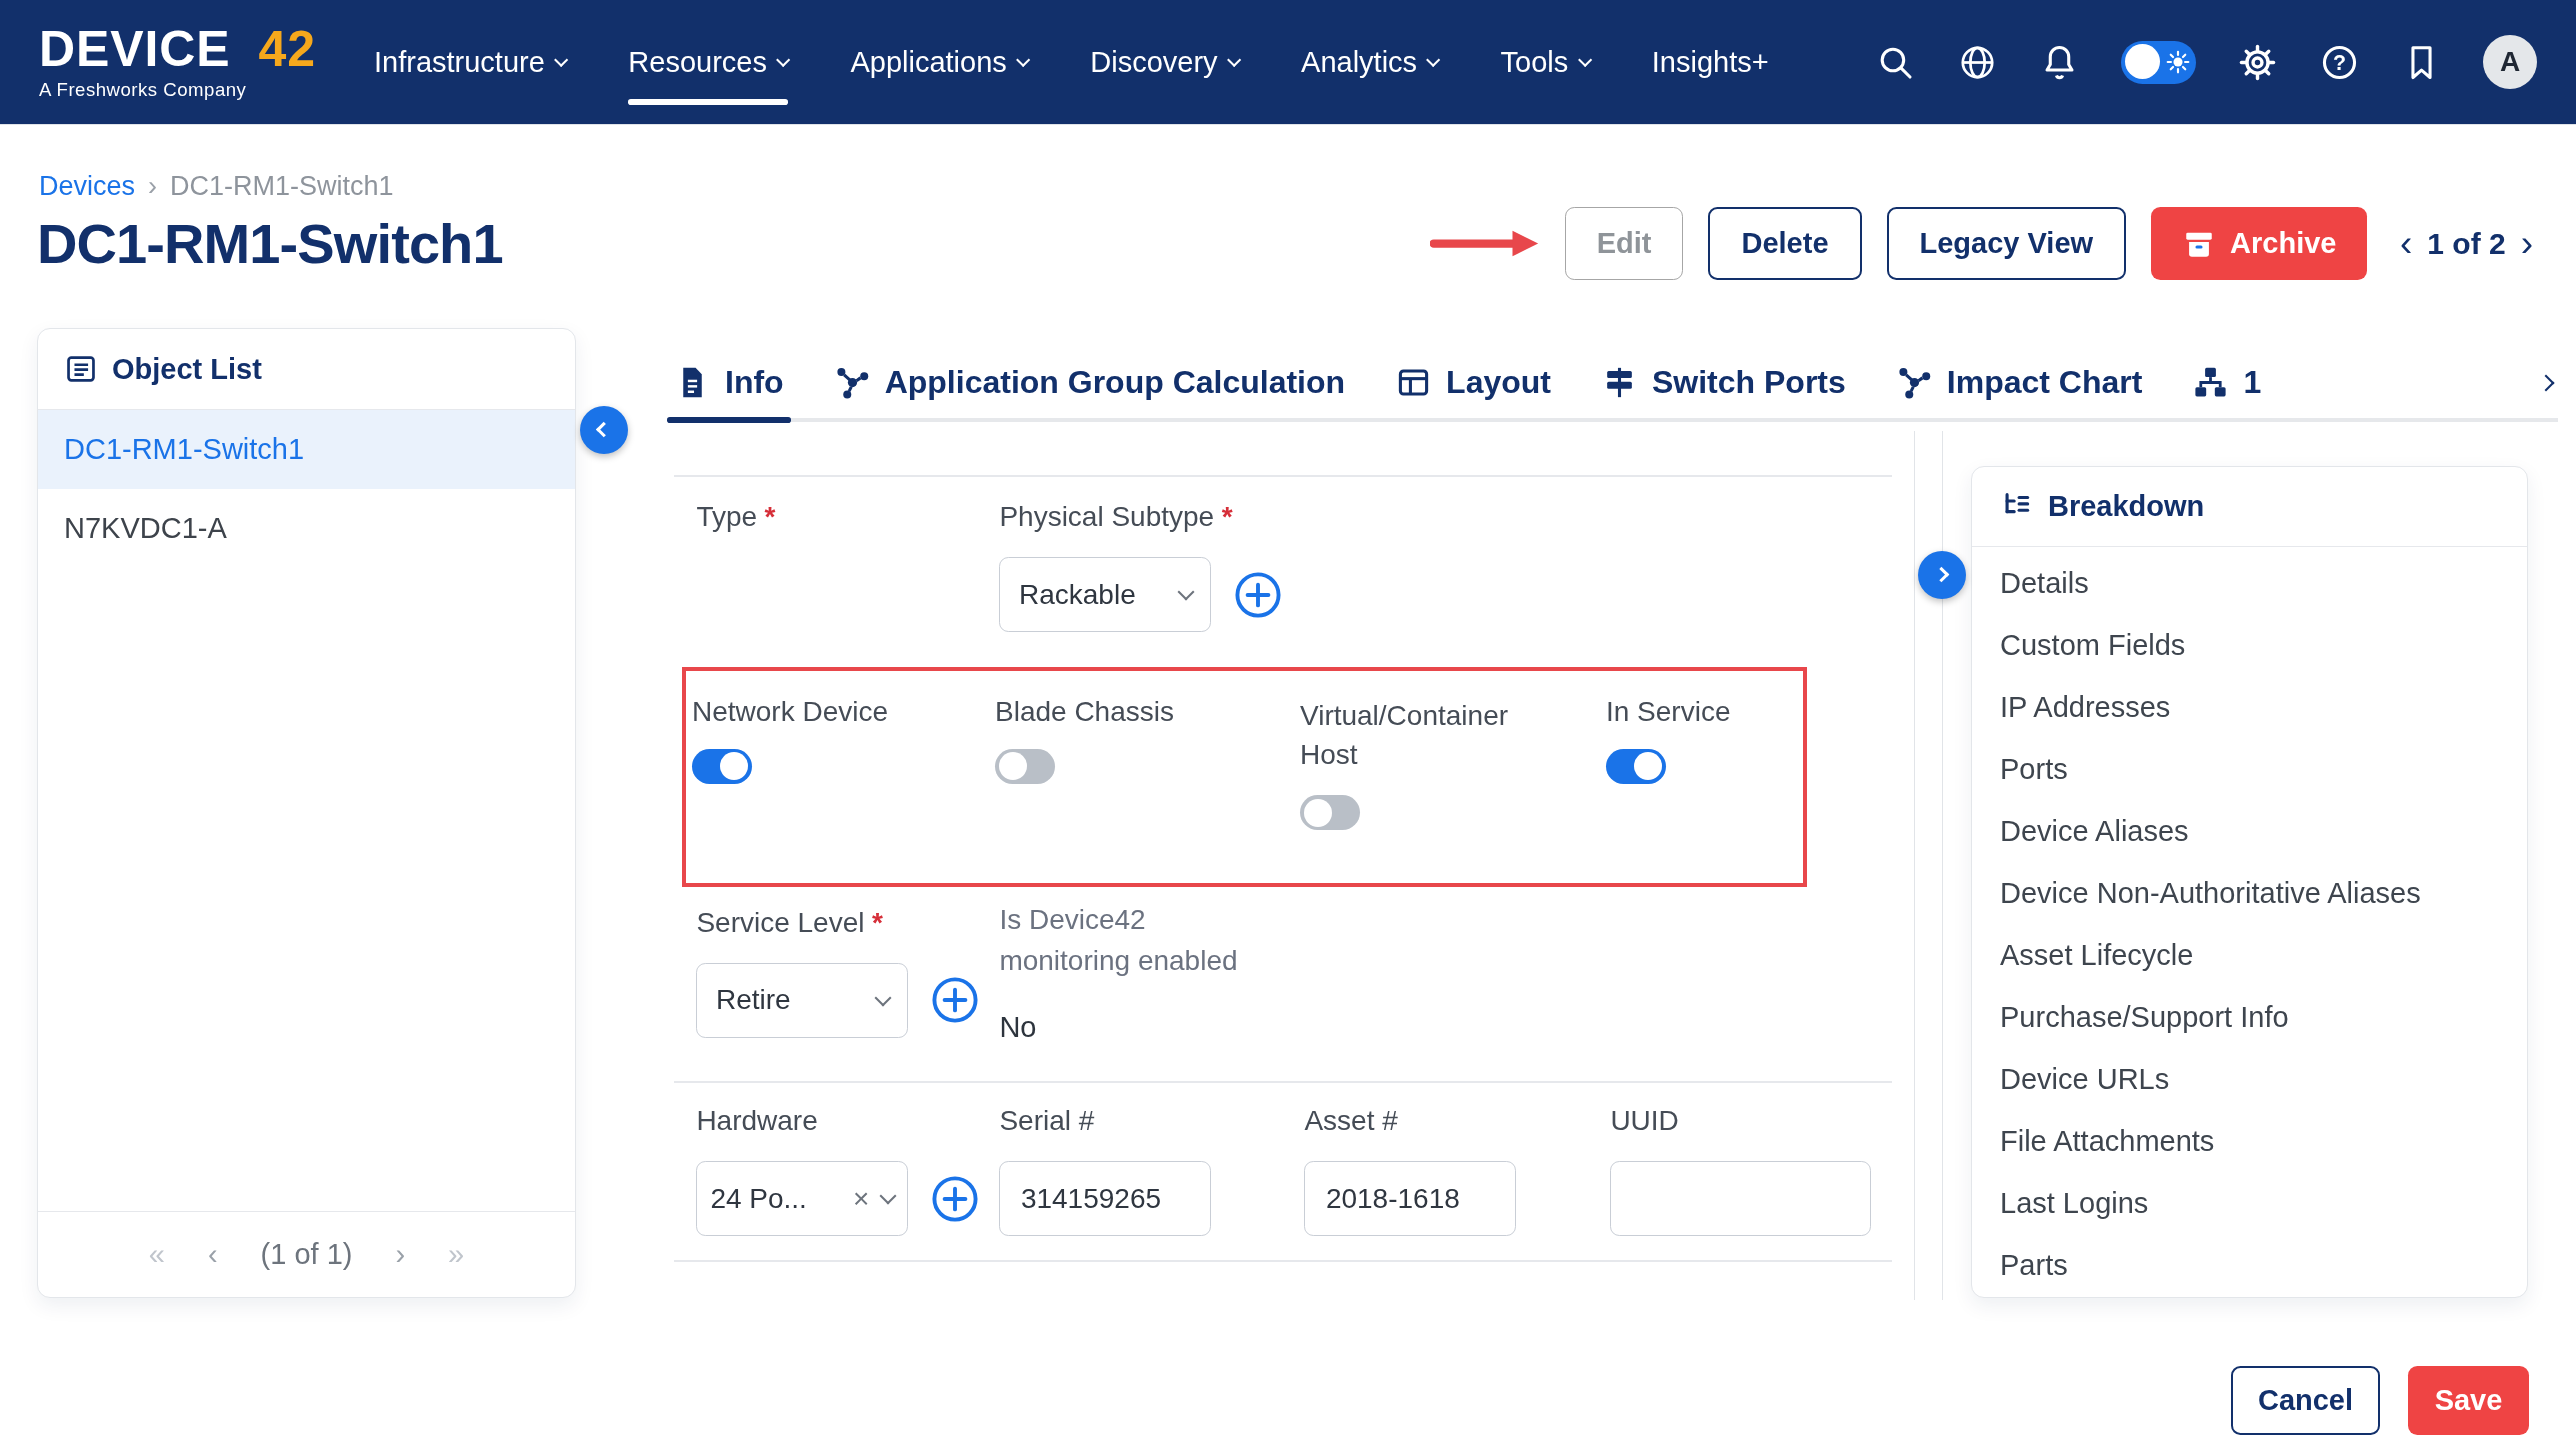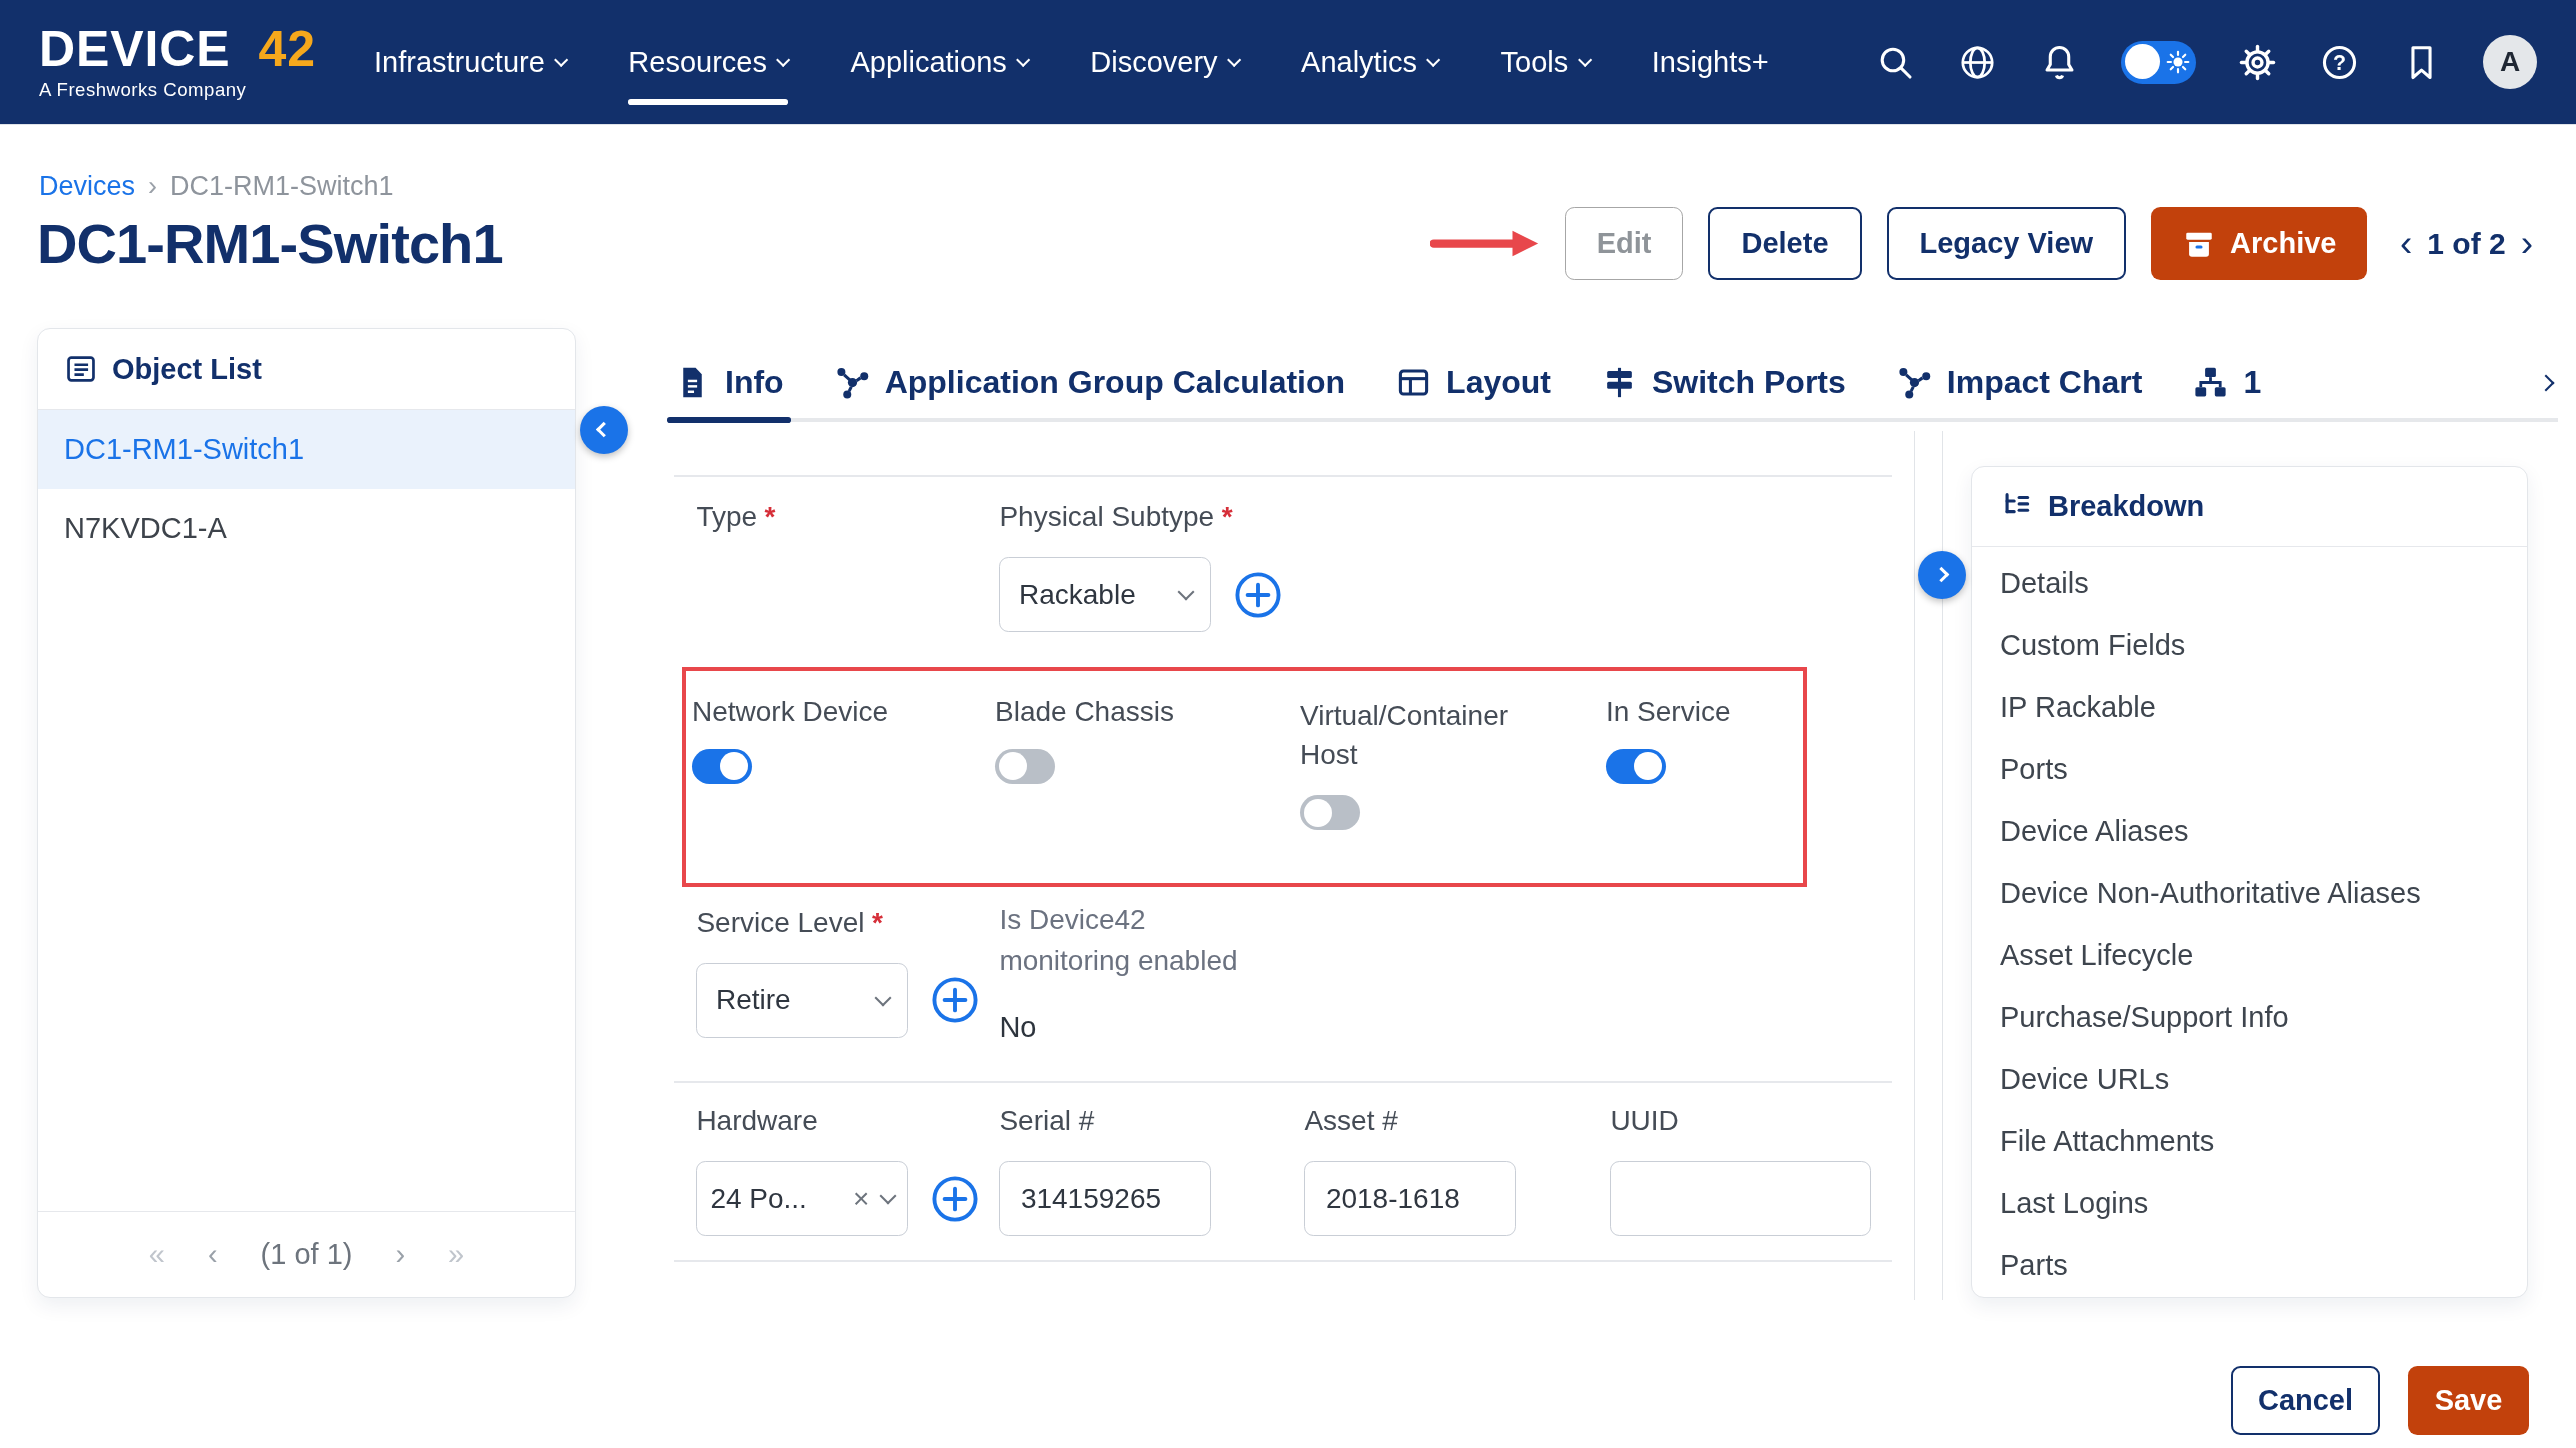--- a/index.html
+++ b/index.html
@@ -42,21 +42,21 @@
   .breadcrumb .sep { color:#9aa0a8; }
   .breadcrumb .current { color:#8e949c; }
   .page-title { position:absolute; left:37px; top:211px; font-size:56px; font-weight:bold; color:#12306b; letter-spacing:-0.9px; }
 
   
   .actions { position:absolute; top:207px; right:43px; display:flex; align-items:center; gap:25px; }
   .btn { height:73px; border-radius:9.3px; background:#fff; display:inline-flex; align-items:center;
          justify-content:center; padding:0 31px; font-size:29px; font-weight:bold; cursor:pointer; font-family:inherit; }
   .btn-edit { border:1.9px solid #a6a6a6; color:#8f9499; }
   .btn-outline { border:2.8px solid #12306b; color:#12306b; }
-  .btn-primary { background:#c2410c; color:#fff; border:none; gap:14px; }
+  .btn-primary { background:#ef4444; color:#fff; border:none; gap:14px; }
   .btn-primary svg { width:34px; height:34px; }
   .pager { display:flex; align-items:center; gap:15px; color:#12306b; font-size:30px; font-weight:bold; margin-left:7.5px; }
   .pager .pchv { font-size:37px; font-weight:normal; cursor:pointer; line-height:1; }
   .red-arrow { width:110px; height:41px; }
 
   
   .card { background:#fff; border:0.9px solid #e3e6ea; border-radius:13px; box-shadow:0 7.5px 20.5px rgba(20,40,80,.07); }
   .ol { position:absolute; left:37px; top:328px; width:539px; height:970px; overflow:hidden; }
   .ol-head { display:flex; align-items:center; gap:14px; padding:23px 26px; color:#12306b;
              font-size:29px; font-weight:bold; border-bottom:0.9px solid #e6e8ec; }
@@ -498,21 +498,21 @@
           <path d="M5 16h5"></path>
           <path d="M13.5 6h6"></path>
           <path d="M13.5 10.5h6"></path>
           <path d="M13.5 15h6"></path>
         </svg>
       <span>Breakdown</span>
     </div>
     <ul>
       <li>Details</li>
       <li>Custom Fields</li>
-      <li>IP Rackable</li>
+      <li>IP Addresses</li>
       <li>Ports</li>
       <li>Device Aliases</li>
       <li>Device Non-Authoritative Aliases</li>
       <li>Asset Lifecycle</li>
       <li>Purchase/Support Info</li>
       <li>Device URLs</li>
       <li>File Attachments</li>
       <li>Last Logins</li>
       <li>Parts</li>
     </ul>

